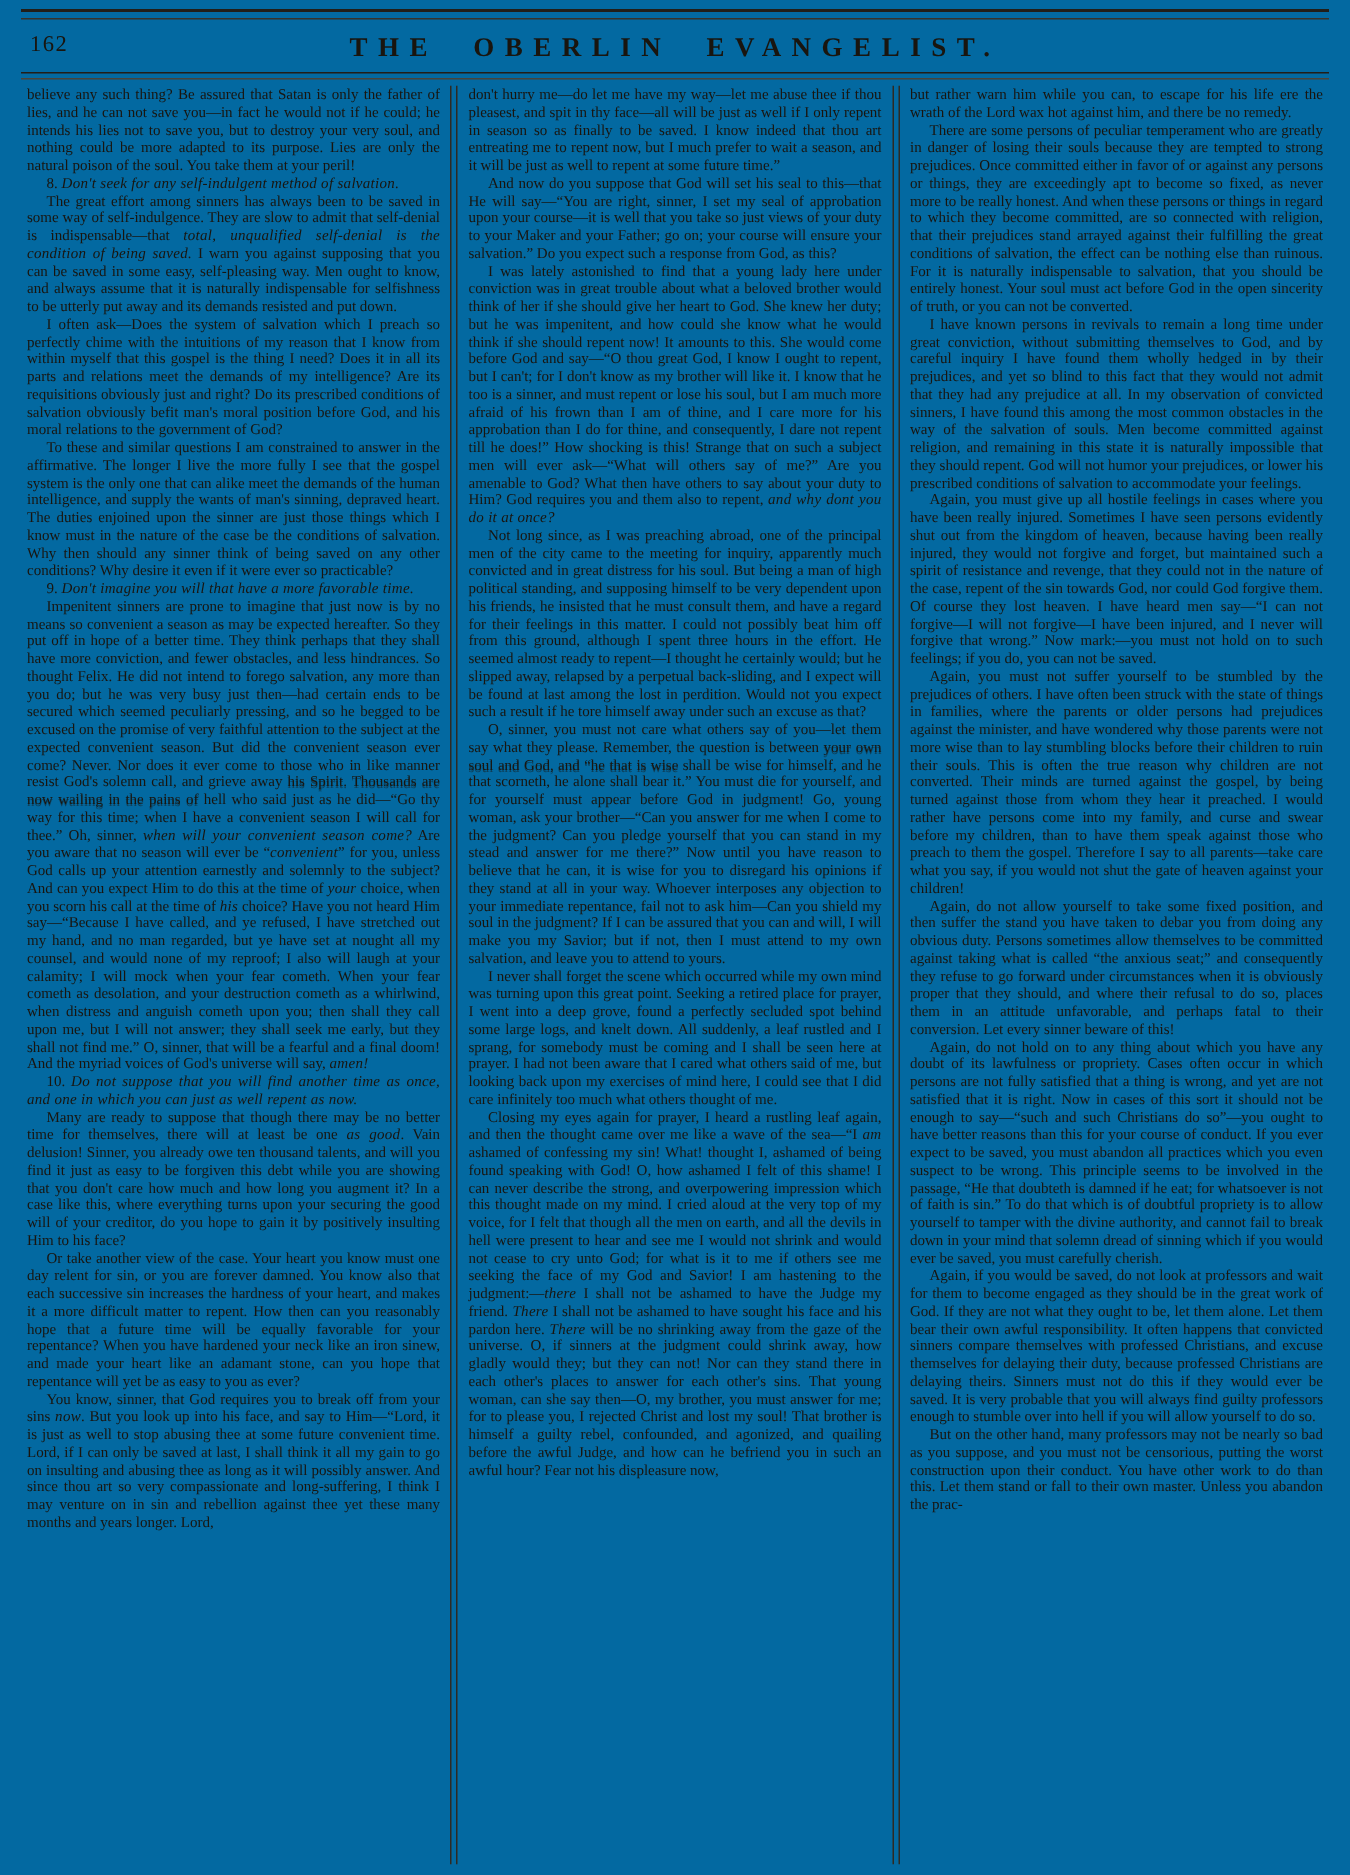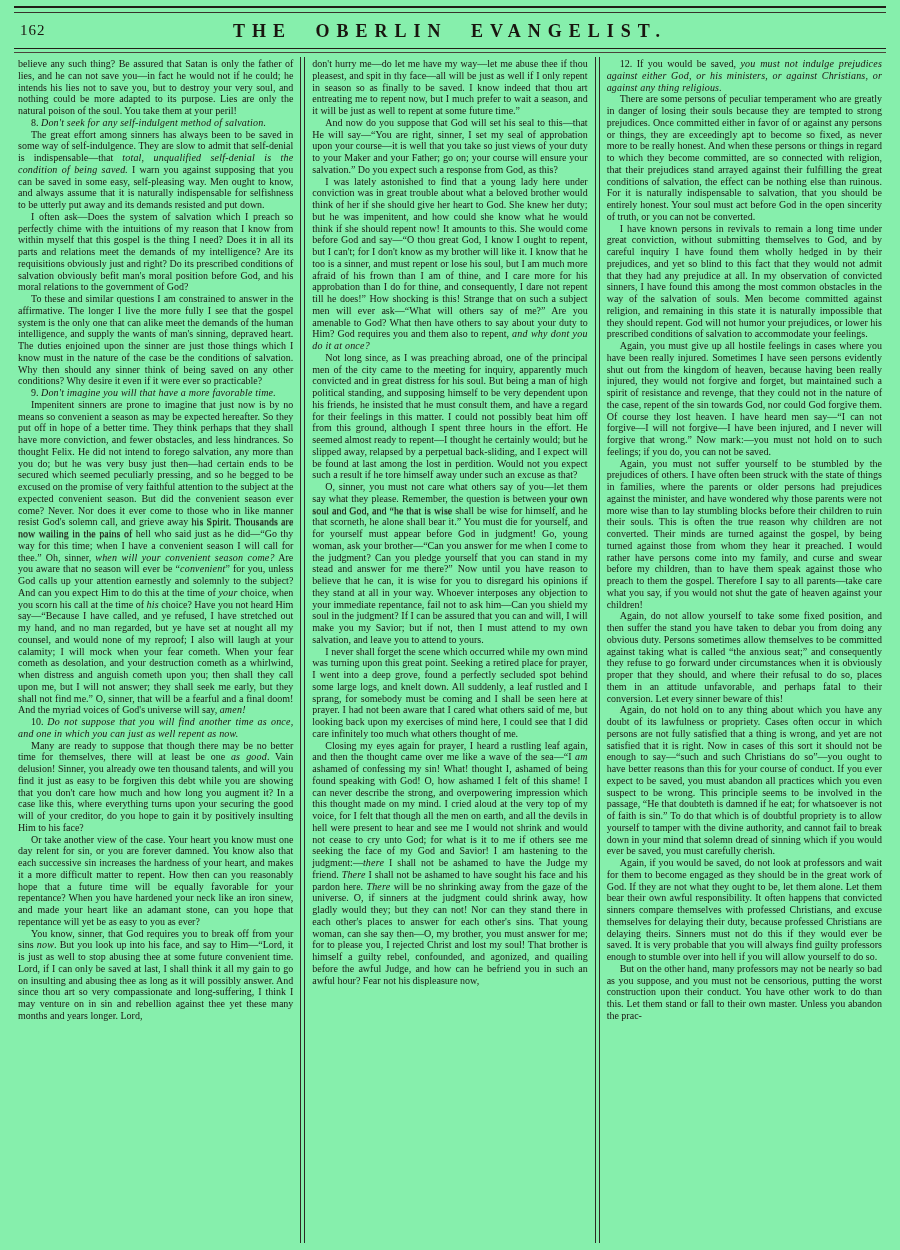--- a/index.html
+++ b/index.html
@@ -1,20 +1,20 @@
 <!DOCTYPE html>
 <html><head>
 <meta charset="utf-8">
 <style>
   html,body{margin:0;padding:0;background:#e8e6e0;}
   .page{
     position:relative;
     width:900px;height:1250px;
     margin:0 auto;
-    background:#86efac;
+    background:#0369a1;
     color:#19150f;
     box-sizing:border-box;
     padding:6px 12px 0 12px;
     font-family:"Liberation Serif","DejaVu Serif",serif;
     overflow:hidden;
   }
   .rule-double-top{
     height:4px;margin:0 2px 2px 2px;
     border-top:2px solid #221e18;
     border-bottom:1px solid #37322a;
@@ -96,21 +96,21 @@
         <p class="continuation">don't hurry me—do let me have my way—let me abuse thee if thou pleasest, and spit in thy face—all will be just as well if I only repent in season so as finally to be saved.  I know indeed that thou art entreating me to repent now, but I much prefer to wait a season, and it will be just as well to repent at some future time.”</p>
         <p class="body">And now do you suppose that God will set his seal to this—that He will say—“You are right, sinner, I set my seal of approbation upon your course—it is well that you take so just views of your duty to your Maker and your Father; go on; your course will ensure your salvation.”  Do you expect such a response from God, as this?</p>
         <p class="body">I was lately astonished to find that a young lady here under conviction was in great trouble about what a beloved brother would think of her if she should give her heart to God.  She knew her duty; but he was impenitent, and how could she know what he would think if she should repent now!  It amounts to this.  She would come before God and say—“O thou great God, I know I ought to repent, but I can't; for I don't know as my brother will like it.  I know that he too is a sinner, and must repent or lose his soul, but I am much more afraid of his frown than I am of thine, and I care more for his approbation than I do for thine, and consequently, I dare not repent till he does!”  How shocking is this!  Strange that on such a subject men will ever ask—“What will others say of me?”  Are you amenable to God?  What then have others to say about your duty to Him?  God requires you and them also to repent, <i>and why dont you do it at once?</i></p>
         <p class="body">Not long since, as I was preaching abroad, one of the principal men of the city came to the meeting for inquiry, apparently much convicted and in great distress for his soul.  But being a man of high political standing, and supposing himself to be very dependent upon his friends, he insisted that he must consult them, and have a regard for their feelings in this matter.  I could not possibly beat him off from this ground, although I spent three hours in the effort.  He seemed almost ready to repent—I thought he certainly would; but he slipped away, relapsed by a perpetual back-sliding, and I expect will be found at last among the lost in perdition.  Would not you expect such a result if he tore himself away under such an excuse as that?</p>
         <p class="body">O, sinner, you must not care what others say of you—let them say what they please.  Remember, the question is between <span class="smudge">your own soul and God, and “he that is wise</span> shall be wise for himself, and he that scorneth, he alone shall bear it.”  You must die for yourself, and for yourself must appear before God in judgment!  Go, young woman, ask your brother—“Can you answer for me when I come to the judgment?  Can you pledge yourself that you can stand in my stead and answer for me there?”  Now until you have reason to believe that he can, it is wise for you to disregard his opinions if they stand at all in your way.  Whoever interposes any objection to your immediate repentance, fail not to ask him—Can you shield my soul in the judgment?  If I can be assured that you can and will, I will make you my Savior; but if not, then I must attend to my own salvation, and leave you to attend to yours.</p>
         <p class="body">I never shall forget the scene which occurred while my own mind was turning upon this great point.  Seeking a retired place for prayer, I went into a deep grove, found a perfectly secluded spot behind some large logs, and knelt down.  All suddenly, a leaf rustled and I sprang, for somebody must be coming and I shall be seen here at prayer.  I had not been aware that I cared what others said of me, but looking back upon my exercises of mind here, I could see that I did care infinitely too much what others thought of me.</p>
         <p class="body">Closing my eyes again for prayer, I heard a rustling leaf again, and then the thought came over me like a wave of the sea—“I <i>am</i> ashamed of confessing my sin!  What! thought I, ashamed of being found speaking with God!  O, how ashamed I felt of this shame!  I can never describe the strong, and overpowering impression which this thought made on my mind.  I cried aloud at the very top of my voice, for I felt that though all the men on earth, and all the devils in hell were present to hear and see me I would not shrink and would not cease to cry unto God; for what is it to me if others see me seeking the face of my God and Savior!  I am hastening to the judgment:—<i>there</i> I shall not be ashamed to have the Judge my friend.  <i>There</i> I shall not be ashamed to have sought his face and his pardon here.  <i>There</i> will be no shrinking away from the gaze of the universe.  O, if sinners at the judgment could shrink away, how gladly would they; but they can not!  Nor can they stand there in each other's places to answer for each other's sins.  That young woman, can she say then—O, my brother, you must answer for me; for to please you, I rejected Christ and lost my soul!  That brother is himself a guilty rebel, confounded, and agonized, and quailing before the awful Judge, and how can he befriend you in such an awful hour?  Fear not his displeasure now,</p>
       </section>
     <div class="col-sep"></div>
     <section class="col">
-        <p class="item">12. If you would be saved, <i>you must not indulge prejudices against either God, or his ministers, or against Christians, or against any thing religious.</i></p>
+        <p class="continuation">but rather warn him while you can, to escape for his life ere the wrath of the Lord wax hot against him, and there be no remedy.</p>
         <p class="body">There are some persons of peculiar temperament who are greatly in danger of losing their souls because they are tempted to strong prejudices.  Once committed either in favor of or against any persons or things, they are exceedingly apt to become so fixed, as never more to be really honest.  And when these persons or things in regard to which they become committed, are so connected with religion, that their prejudices stand arrayed against their fulfilling the great conditions of salvation, the effect can be nothing else than ruinous.  For it is naturally indispensable to salvation, that you should be entirely honest.  Your soul must act before God in the open sincerity of truth, or you can not be converted.</p>
         <p class="body">I have known persons in revivals to remain a long time under great conviction, without submitting themselves to God, and by careful inquiry I have found them wholly hedged in by their prejudices, and yet so blind to this fact that they would not admit that they had any prejudice at all.  In my observation of convicted sinners, I have found this among the most common obstacles in the way of the salvation of souls.  Men become committed against religion, and remaining in this state it is naturally impossible that they should repent.  God will not humor your prejudices, or lower his prescribed conditions of salvation to accommodate your feelings.</p>
         <p class="body">Again, you must give up all hostile feelings in cases where you have been really injured.  Sometimes I have seen persons evidently shut out from the kingdom of heaven, because having been really injured, they would not forgive and forget, but maintained such a spirit of resistance and revenge, that they could not in the nature of the case, repent of the sin towards God, nor could God forgive them.  Of course they lost heaven.  I have heard men say—“I can not forgive—I will not forgive—I have been injured, and I never will forgive that wrong.”  Now mark:—you must not hold on to such feelings; if you do, you can not be saved.</p>
         <p class="body">Again, you must not suffer yourself to be stumbled by the prejudices of others.  I have often been struck with the state of things in families, where the parents or older persons had prejudices against the minister, and have wondered why those parents were not more wise than to lay stumbling blocks before their children to ruin their souls.  This is often the true reason why children are not converted.  Their minds are turned against the gospel, by being turned against those from whom they hear it preached.  I would rather have persons come into my family, and curse and swear before my children, than to have them speak against those who preach to them the gospel.  Therefore I say to all parents—take care what you say, if you would not shut the gate of heaven against your children!</p>
         <p class="body">Again, do not allow yourself to take some fixed position, and then suffer the stand you have taken to debar you from doing any obvious duty.  Persons sometimes allow themselves to be committed against taking what is called “the anxious seat;” and consequently they refuse to go forward under circumstances when it is obviously proper that they should, and where their refusal to do so, places them in an attitude unfavorable, and perhaps fatal to their conversion.  Let every sinner beware of this!</p>
         <p class="body">Again, do not hold on to any thing about which you have any doubt of its lawfulness or propriety.  Cases often occur in which persons are not fully satisfied that a thing is wrong, and yet are not satisfied that it is right.  Now in cases of this sort it should not be enough to say—“such and such Christians do so”—you ought to have better reasons than this for your course of conduct.  If you ever expect to be saved, you must abandon all practices which you even suspect to be wrong.  This principle seems to be involved in the passage, “He that doubteth is damned if he eat; for whatsoever is not of faith is sin.”  To do that which is of doubtful propriety is to allow yourself to tamper with the divine authority, and cannot fail to break down in your mind that solemn dread of sinning which if you would ever be saved, you must carefully cherish.</p>
         <p class="body">Again, if you would be saved, do not look at professors and wait for them to become engaged as they should be in the great work of God.  If they are not what they ought to be, let them alone.  Let them bear their own awful responsibility.  It often happens that convicted sinners compare themselves with professed Christians, and excuse themselves for delaying their duty, because professed Christians are delaying theirs.  Sinners must not do this if they would ever be saved.  It is very probable that you will always find guilty professors enough to stumble over into hell if you will allow yourself to do so.</p>
         <p class="body">But on the other hand, many professors may not be nearly so bad as you suppose, and you must not be censorious, putting the worst construction upon their conduct.  You have other work to do than this.  Let them stand or fall to their own master.  Unless you abandon the prac-</p>
       </section>
   </main>

